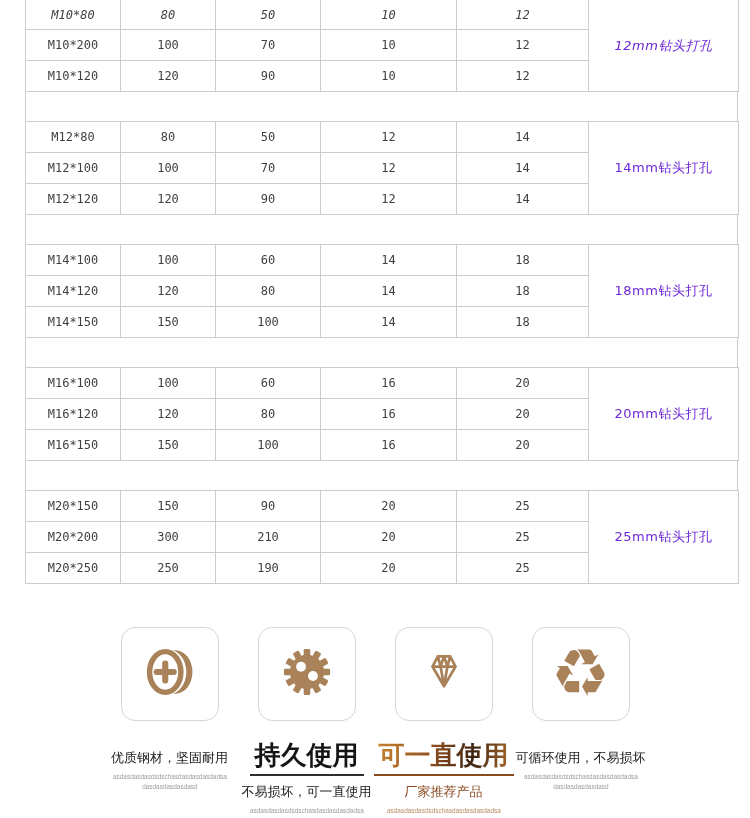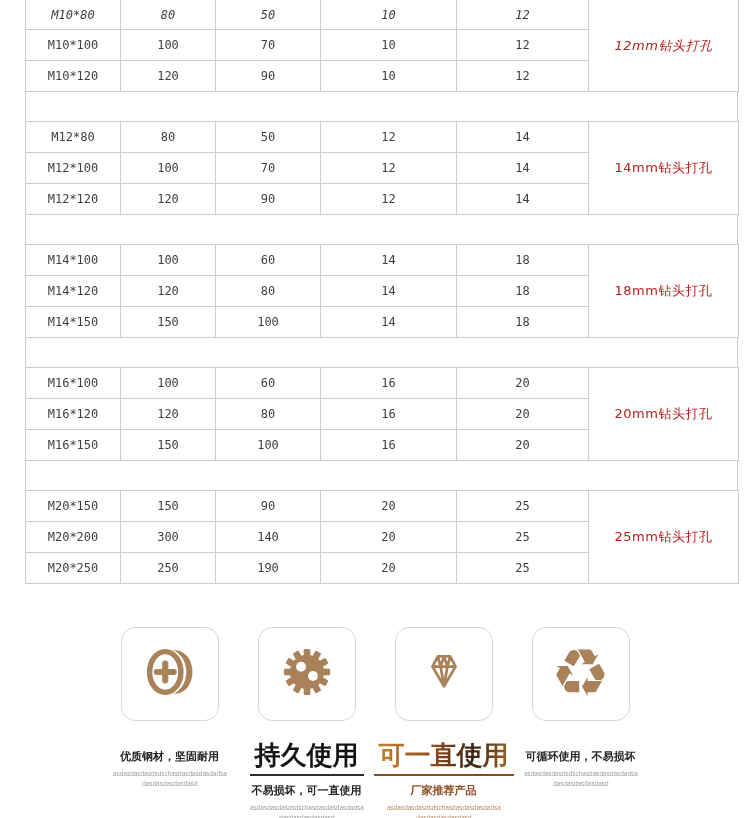--- a/index.html
+++ b/index.html
@@ -11,37 +11,37 @@
   .table-wrap{position:absolute;left:25px;top:0;width:713px;}
   table.spec{border-collapse:collapse;width:100%;table-layout:fixed;}
   table.spec td{
     border:1px solid #cccccc;text-align:center;vertical-align:middle;
     font-size:12px;color:#3f3f3f;height:28px;
     font-family:"DejaVu Sans Mono","Liberation Mono",monospace;
     background:#ffffff;
   }
   table.spec td.drill{
     font-family:"DejaVu Sans","Liberation Sans",sans-serif;
-    font-size:13px;color:#b91c1c;letter-spacing:.5px;
+    font-size:13px;color:#6d28d9;letter-spacing:.5px;
   }
   table.spec.first tr:first-child td{border-top:none;height:27px;font-style:italic;}
   table.spec.first tr:first-child td.drill{border-top:none;}
   .group-gap{height:29px;border-left:1px solid #cccccc;border-right:1px solid #cccccc;}
   
   .features{position:absolute;top:627px;left:0;width:750px;display:flex;justify-content:center;gap:7px;}
   .feature{width:130px;display:flex;flex-direction:column;align-items:center;text-align:center;}
   .card{
     width:98px;height:94px;border:1px solid #d6d6d6;border-radius:14px;background:#ffffff;
     display:flex;align-items:center;justify-content:center;margin-bottom:21px;box-sizing:border-box;
   }
   .f-title{
     font-size:26px;font-weight:bold;color:#141414;line-height:1;white-space:nowrap;
     border-bottom:2px solid #2e2e2e;padding:0 5px 6px;
   }
-  .f-sub{font-size:11px;font-weight:bold;color:#222222;margin-top:7px;white-space:nowrap;}
+  .f-sub{font-size:13px;font-weight:normal;color:#222222;margin-top:7px;white-space:nowrap;}
   .f-tiny{font-size:7px;color:#9b9b9b;margin-top:5px;line-height:1.55;transform:scale(.92);}
   .feature.highlight .f-title{
     background:linear-gradient(100deg,#c9852f 0%,#94501e 40%,#3d2512 70%,#b9742f 100%);
     -webkit-background-clip:text;background-clip:text;color:transparent;
     border-bottom:2px solid #8a4a22;
   }
   .feature.highlight .f-sub{color:#8a4a22;}
   .feature.highlight .f-tiny{color:#b98c5e;}
   .recycle-glyph{
     font-family:"DejaVu Sans",sans-serif;font-size:66px;line-height:1;color:#a9825a;
@@ -64,21 +64,21 @@
     <tbody>
         <tr>
       <td>M10*80</td>
       <td>80</td>
       <td>50</td>
       <td>10</td>
       <td>12</td>
       <td class="drill" rowspan="3">12mm钻头打孔</td>
     </tr>
     <tr>
-      <td>M10*100</td>
+      <td>M10*200</td>
       <td>100</td>
       <td>70</td>
       <td>10</td>
       <td>12</td>
     </tr>
     <tr>
       <td>M10*120</td>
       <td>120</td>
       <td>90</td>
       <td>10</td>
@@ -214,21 +214,21 @@
       <td>M20*150</td>
       <td>150</td>
       <td>90</td>
       <td>20</td>
       <td>25</td>
       <td class="drill" rowspan="3">25mm钻头打孔</td>
     </tr>
     <tr>
       <td>M20*200</td>
       <td>300</td>
-      <td>140</td>
+      <td>210</td>
       <td>20</td>
       <td>25</td>
     </tr>
     <tr>
       <td>M20*250</td>
       <td>250</td>
       <td>190</td>
       <td>20</td>
       <td>25</td>
     </tr>

